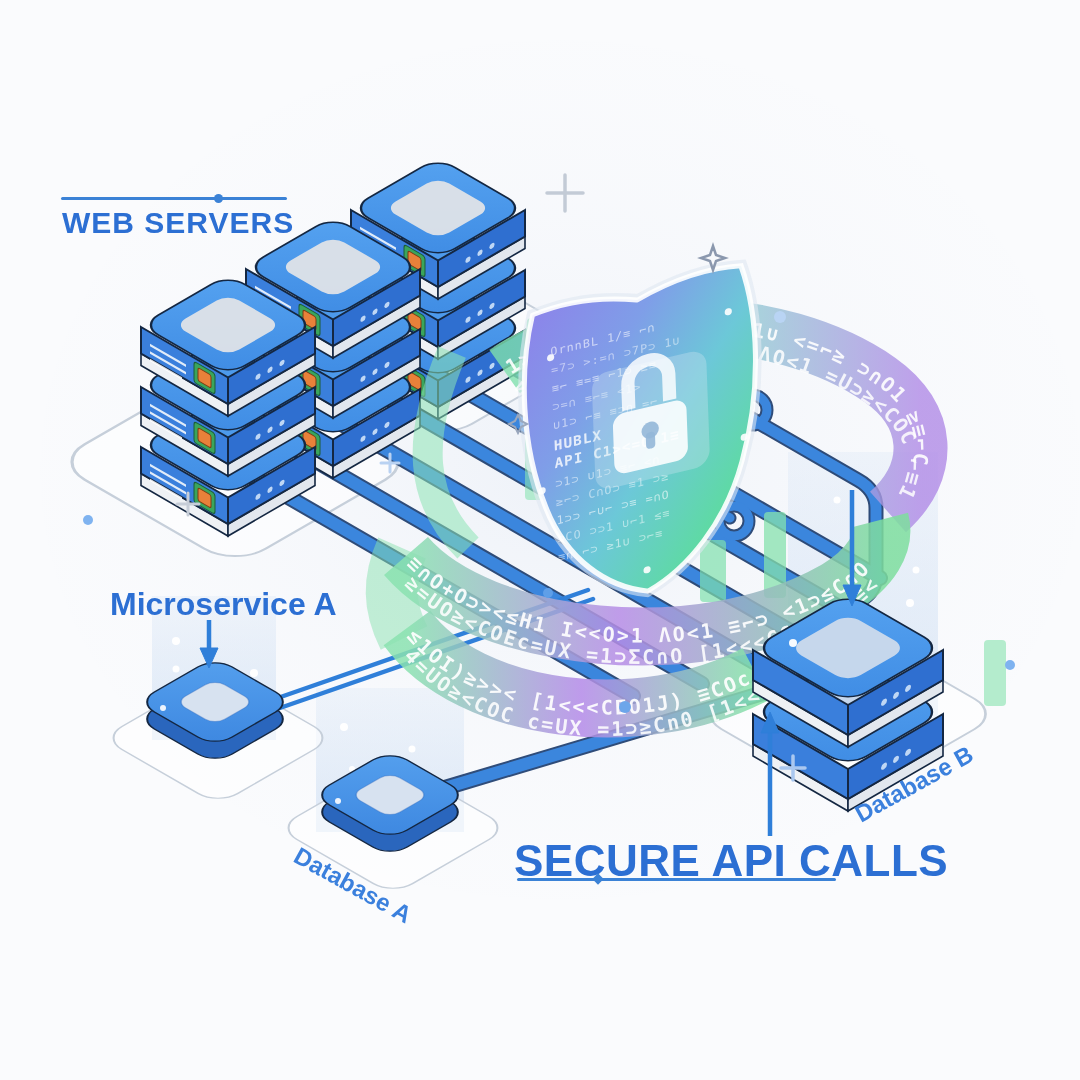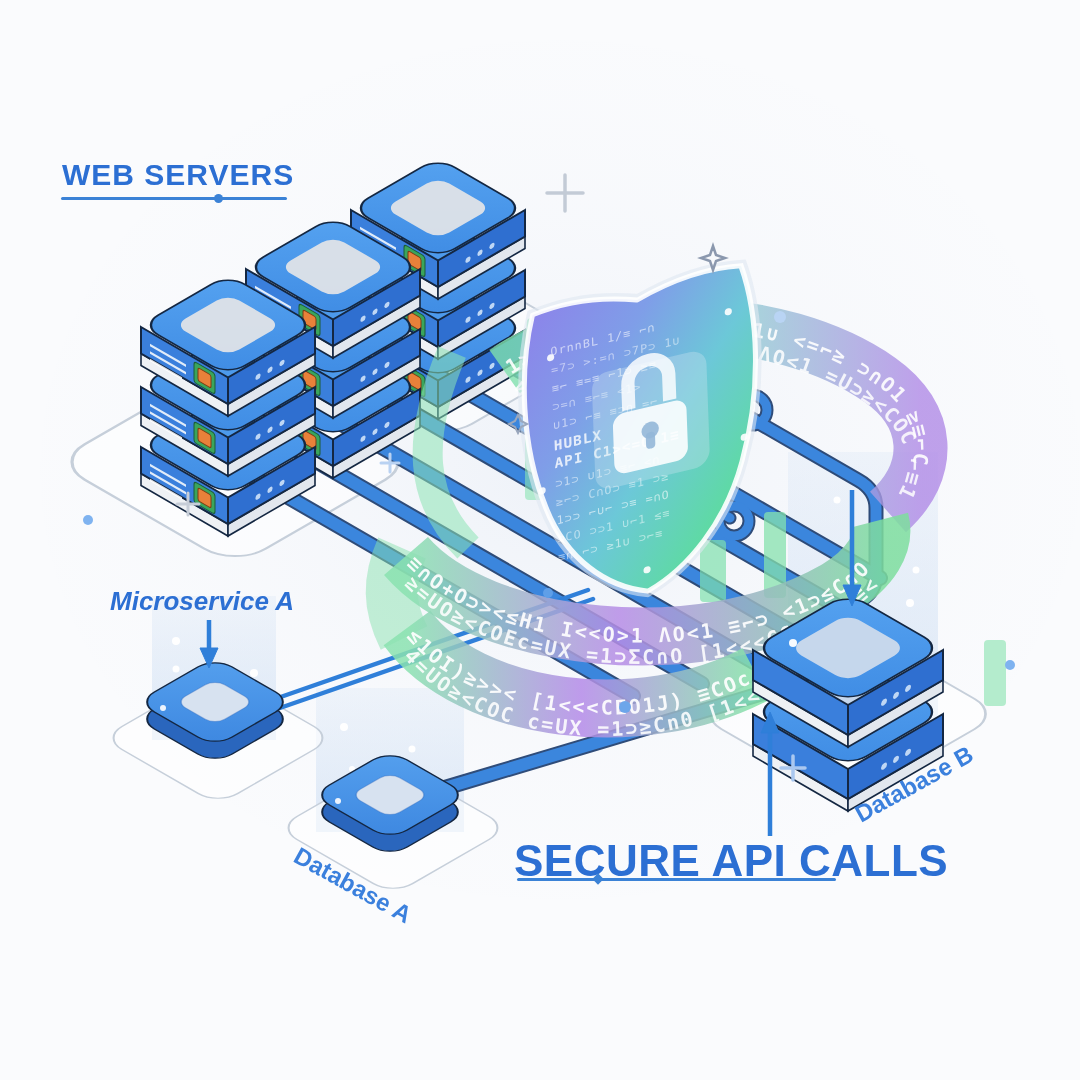--- a/index.html
+++ b/index.html
@@ -1,22 +1,22 @@
 <!DOCTYPE html>
 <html><head>
 <meta charset="utf-8">
 <style>
   html,body{margin:0;padding:0;background:#fafbfd;}
   #stage{position:relative;width:1080px;height:1080px;overflow:hidden;
          font-family:"Liberation Sans",sans-serif;background:#fafbfd;}
   #art{position:absolute;left:0;top:0;}
   .lbl{position:absolute;font-weight:bold;color:#2c6fd3;white-space:nowrap;
        font-family:"Liberation Sans",sans-serif;}
-  .lbl-main{font-size:30px;letter-spacing:1px;}
-  .lbl-mid{font-size:26px;font-style:italic;}
+  .lbl-main{font-size:30px;letter-spacing:1px;margin-top:48px;}
+  .lbl-mid{font-size:32px;}
   .lbl-big{font-size:44px;letter-spacing:.5px;}
   .lbl-rot{font-size:24px;color:#3b80dd;}
   .rule{position:absolute;height:3px;background:#3b82d6;border-radius:2px;}
   .rule-dot{position:absolute;width:9px;height:9px;border-radius:50%;background:#3b82d6;}
   .rule-diamond{position:absolute;width:8px;height:8px;background:#3b82d6;transform:rotate(45deg);}
   svg text{font-family:"DejaVu Sans Mono",monospace;}
 </style>
 </head>
 <body>
 

